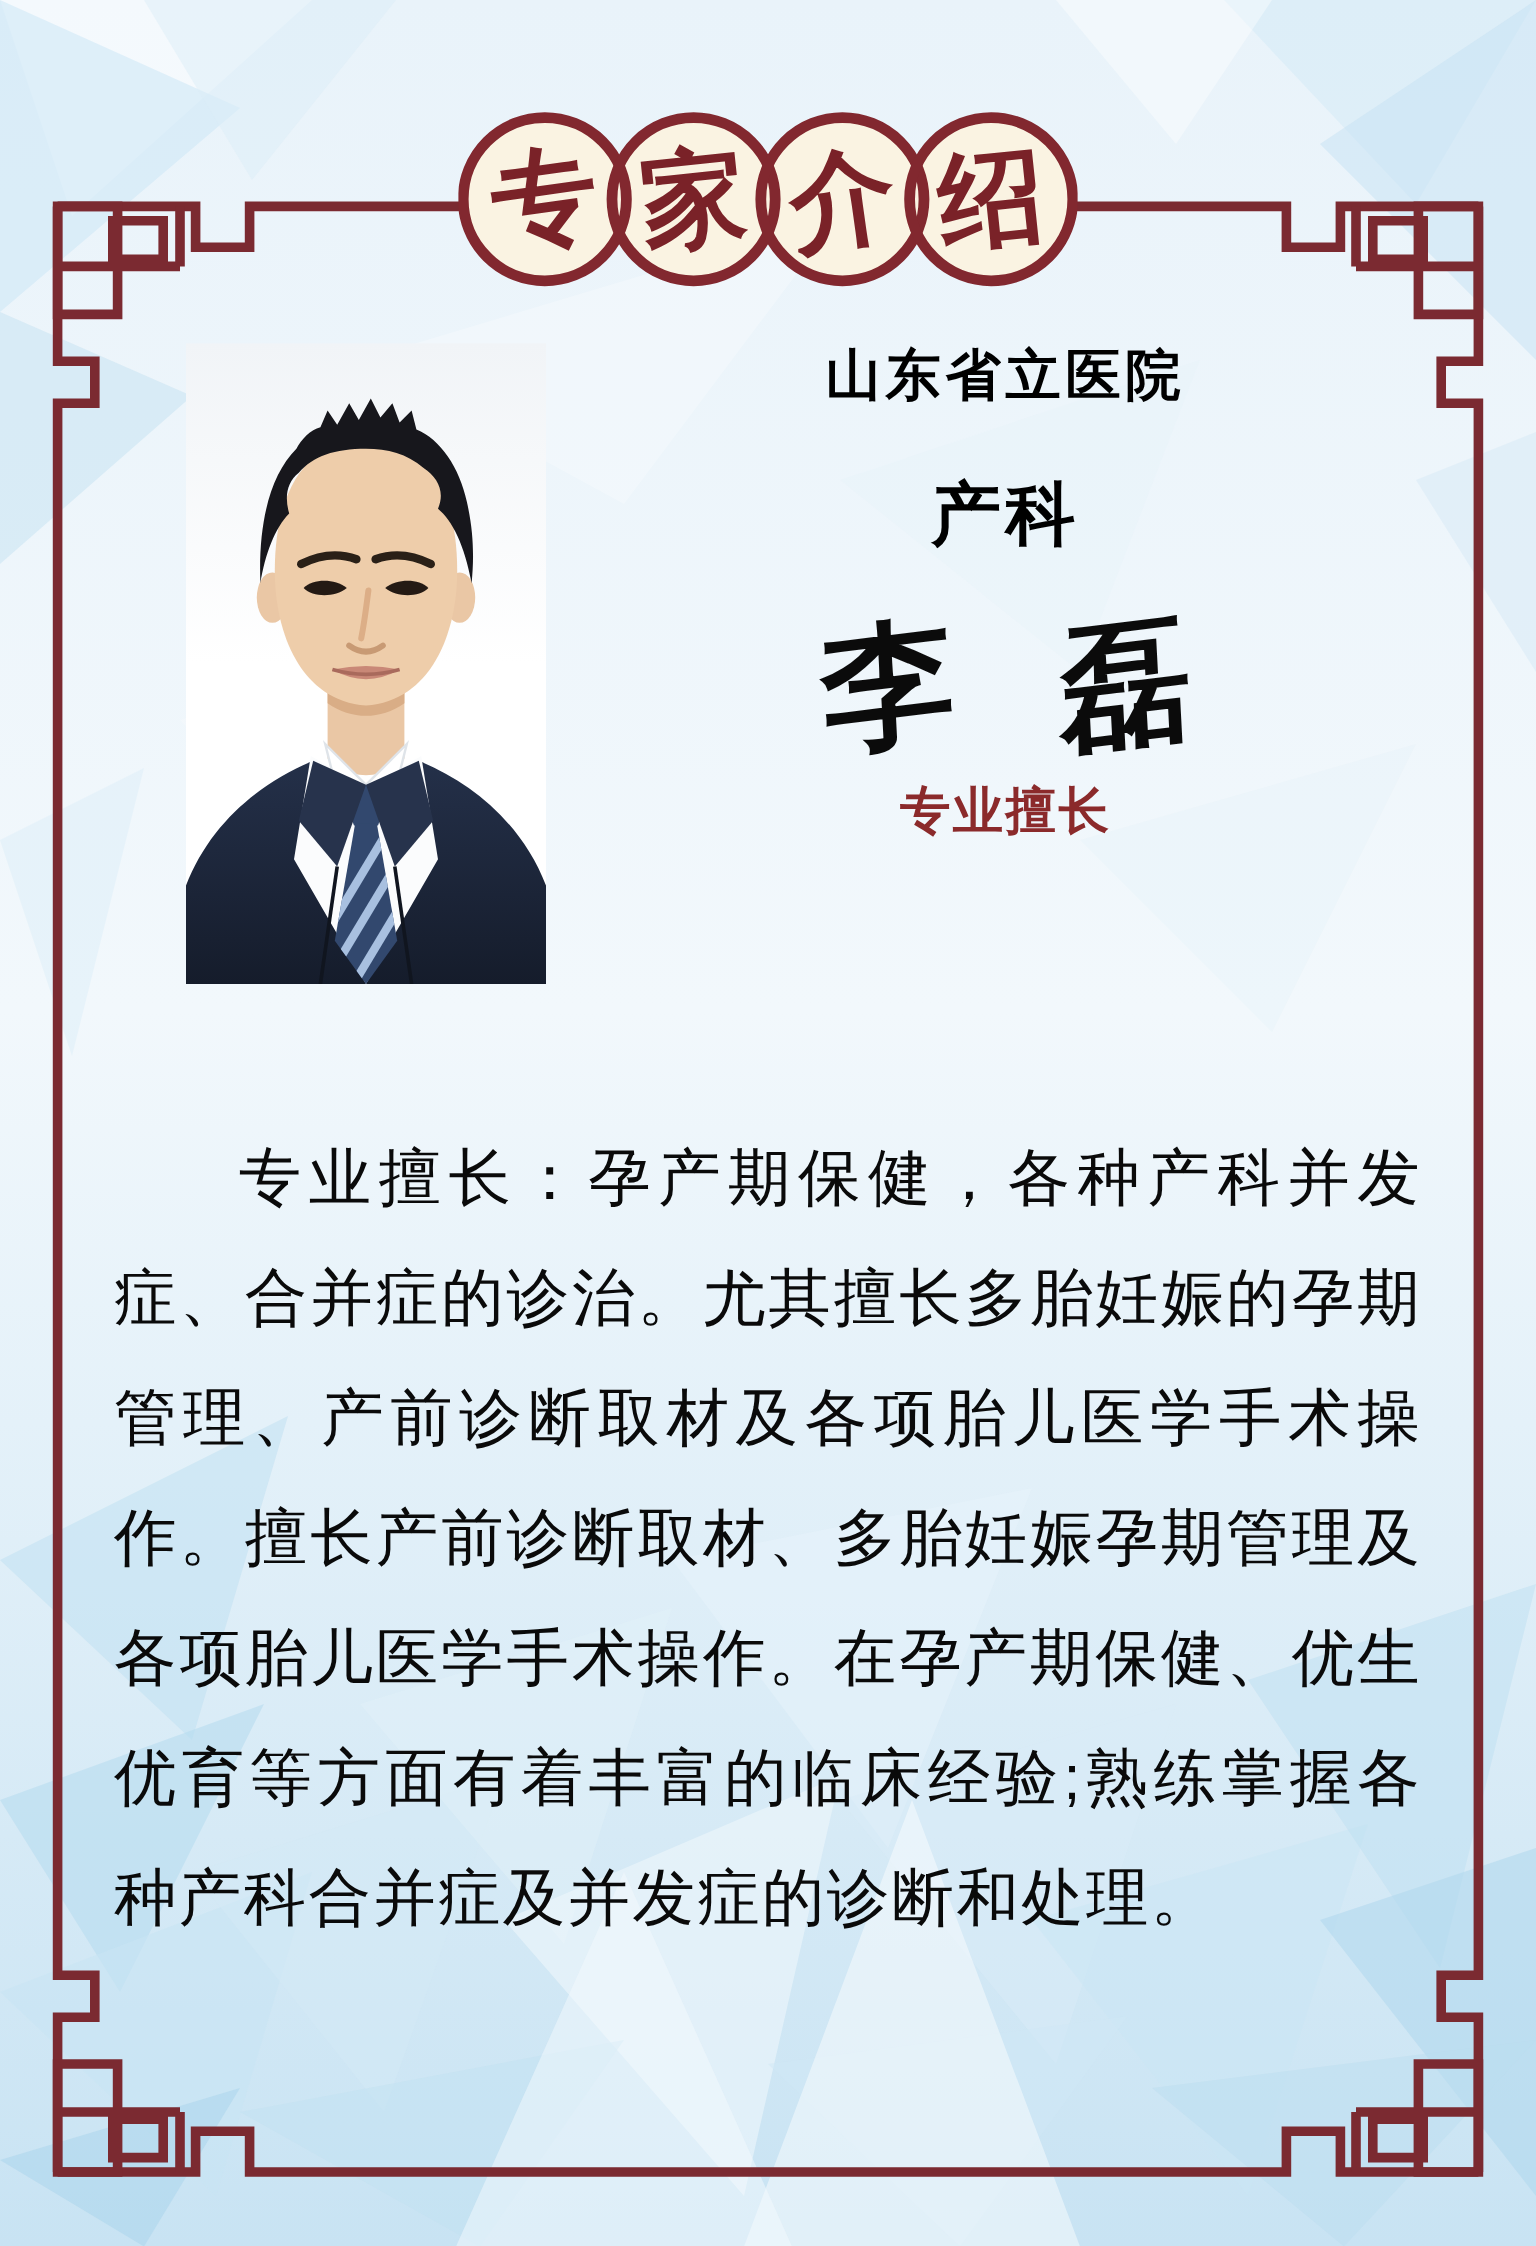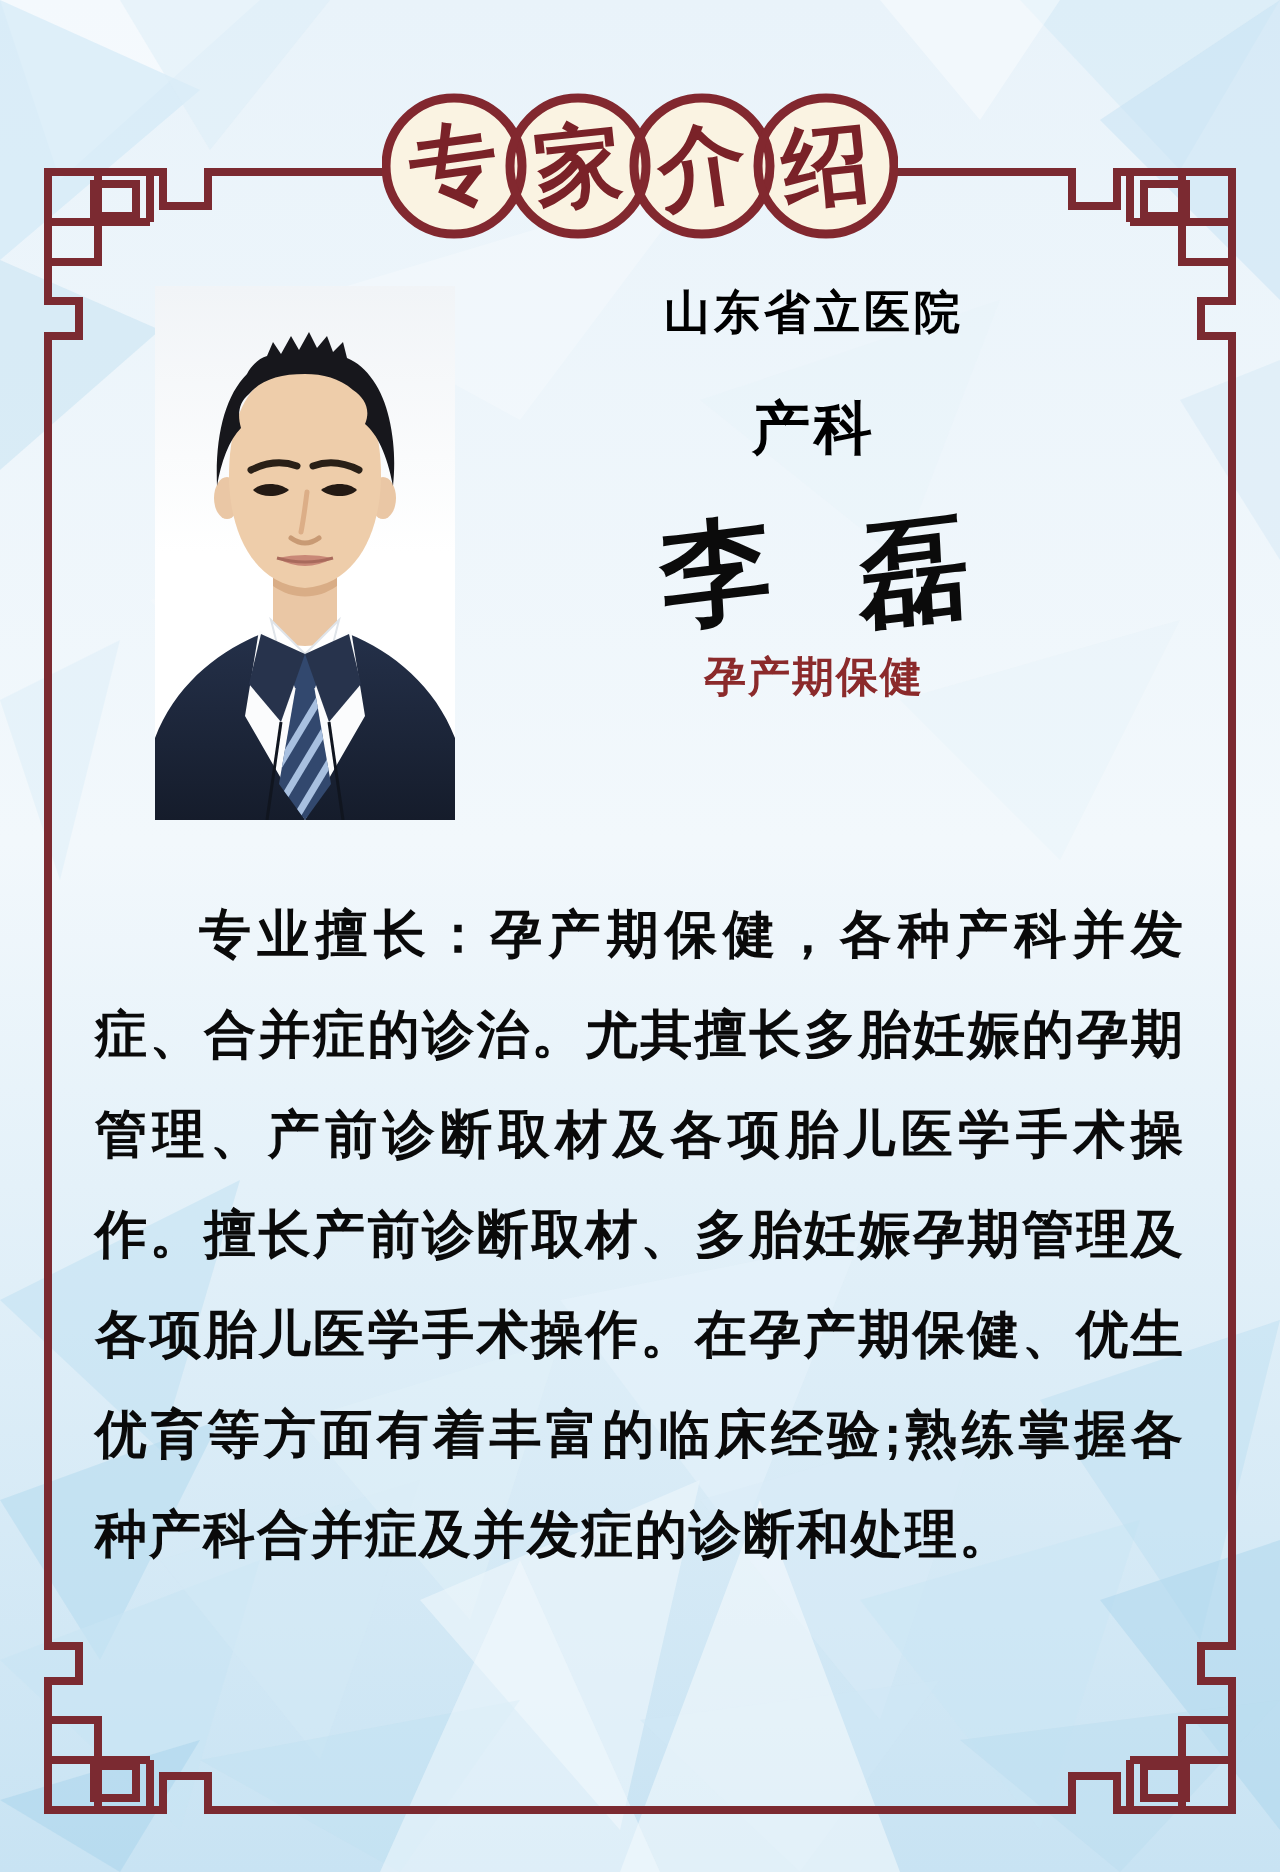--- a/index.html
+++ b/index.html
@@ -8,21 +8,21 @@
     font-family:"Liberation Sans","DejaVu Sans",sans-serif;
     background:#dceef8;
   }
   .layer{position:absolute;left:0;top:0;}
   
   .badge{position:absolute;left:382px;top:84px;width:516px;height:164px;z-index:5;}
   
   .photo{position:absolute;left:155px;top:286px;width:300px;height:534px;z-index:4;}
   
   .info{
-    position:absolute;left:536px;top:284px;width:556px;z-index:4;
+    position:absolute;left:560px;top:284px;width:556px;z-index:4;
     text-align:center;color:#000;
   }
   .hospital{
     font-family:"Liberation Serif","DejaVu Serif",serif;
     font-weight:700;font-size:46px;line-height:58px;letter-spacing:4px;
   }
   .dept{
     font-family:"Liberation Serif","DejaVu Serif",serif;
     font-weight:700;font-size:58px;line-height:58px;letter-spacing:4px;margin-top:58px;
   }
@@ -32,23 +32,23 @@
     font-size:112px;line-height:130px;font-weight:800;color:#0b0b0b;
   }
   .name-char{display:inline-block;transform:rotate(-7deg) skewX(-4deg);}
   .titles{margin-top:10px;}
   .title-line{
     font-family:"Liberation Serif","DejaVu Serif",serif;
     font-weight:700;font-size:42px;line-height:58px;color:#8b2a2b;letter-spacing:2px;
   }
   
   .bio{
-    position:absolute;left:95px;top:832px;width:1090px;z-index:4;
+    position:absolute;left:95px;top:880px;width:1090px;z-index:4;
     font-family:"Liberation Sans","DejaVu Sans",sans-serif;
-    font-size:52px;line-height:100px;font-weight:700;color:#0a0a0a;
+    font-size:52px;line-height:100px;font-weight:400;color:#0a0a0a;
     text-align:justify;text-indent:2em;letter-spacing:2px;
   }
 </style>
 </head>
 <body>
 
 <svg class="layer" width="1280" height="1872" viewBox="0 0 1280 1872" aria-hidden="true">
   <defs>
     <linearGradient id="bg" x1="0" y1="0" x2="0" y2="1">
       <stop offset="0" stop-color="#e9f3fa"></stop>
@@ -203,17 +203,17 @@
 </svg>
 
 <div class="info">
   <div class="hospital">山东省立医院</div>
   <div class="dept">产科</div>
   <div class="name-row">
     <span class="name-char">李</span>
     <span class="name-char">磊</span>
   </div>
   <div class="titles">
-    <div class="title-line">孕产期保健</div>
+    <div class="title-line">专业擅长</div>
   </div>
 </div>
 
 <p class="bio">专业擅长：孕产期保健，各种产科并发症、合并症的诊治。尤其擅长多胎妊娠的孕期管理、产前诊断取材及各项胎儿医学手术操作。擅长产前诊断取材、多胎妊娠孕期管理及各项胎儿医学手术操作。在孕产期保健、优生优育等方面有着丰富的临床经验;熟练掌握各种产科合并症及并发症的诊断和处理。</p>
 
 </body></html>

